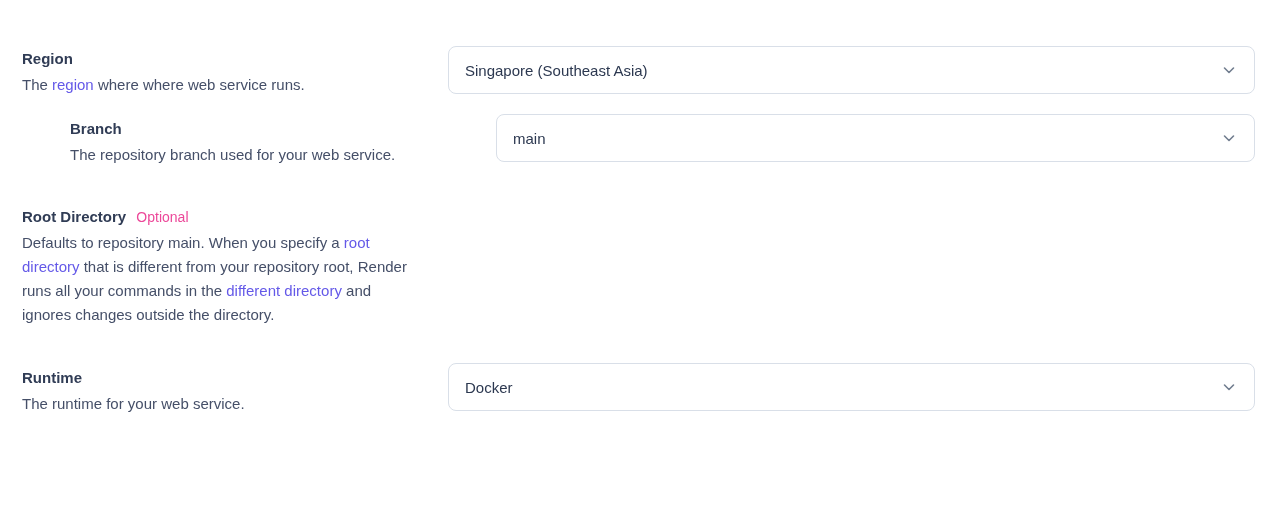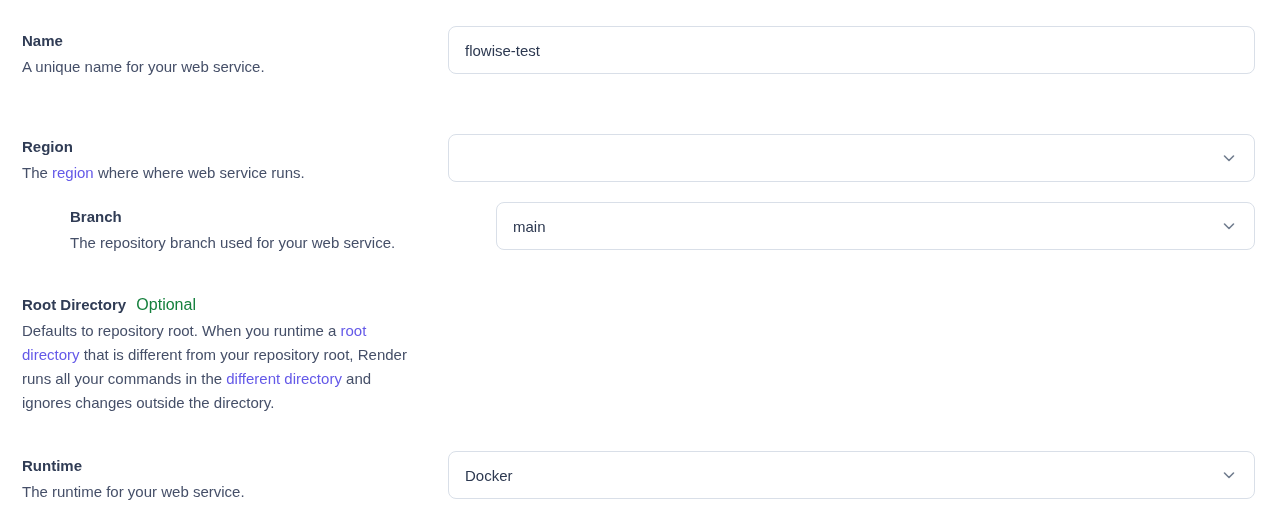--- a/index.html
+++ b/index.html
@@ -25,22 +25,22 @@
     font-size: 15px;
     line-height: 20px;
     margin-bottom: 4px;
   }
   .field-label {
     font-weight: 700;
     color: #303c55;
   }
   .optional-badge {
     font-weight: 400;
-    color: #15803d;
-    font-size: 16px;
+    color: #ec4899;
+    font-size: 14px;
     margin-left: 6px;
   }
   .field-desc {
     font-size: 15px;
     line-height: 24px;
     color: #454f68;
     max-width: 392px;
   }
   .desc-link {
     color: #6459e8;
@@ -95,43 +95,31 @@
     align-items: center;
     justify-content: center;
   }
   .chevron svg { display: block; }
 </style>
 </head>
 <body>
 
 <main>
 
-  <section class="row row-name">
-    <div class="left">
-      <div class="field-label-line">
-        <span class="field-label">Name</span>
-      </div>
-      <div class="field-desc"><span>A unique name for your web service.</span></div>
-    </div>
-    <div class="right">
-      <div class="control">
-        <input class="text-input" type="text" value="flowise-test" style="">
-      </div>
-    </div>
-  </section>
 
   <section class="row row-region">
     <div class="left">
       <div class="field-label-line">
         <span class="field-label">Region</span>
       </div>
       <div class="field-desc"><span>The </span><a class="desc-link">region</a><span> where where web service runs.</span></div>
     </div>
     <div class="right">
       <div class="control select-control" role="combobox">
+        <span class="select-value">Singapore (Southeast Asia)</span>
         <span class="chevron">
           <svg width="14" height="14" viewBox="0 0 14 14" fill="none">
             <path d="M2.5 5l4.5 4.5L11.5 5" stroke="#717d8f" stroke-width="1.6" stroke-linecap="round" stroke-linejoin="round"></path>
           </svg>
         </span>
       </div>
     </div>
   </section>
 
   <section class="row row-branch">
@@ -152,21 +140,21 @@
       </div>
     </div>
   </section>
 
   <section class="row row-rootdir">
     <div class="left">
       <div class="field-label-line">
         <span class="field-label">Root Directory</span>
         <span class="optional-badge">Optional</span>
       </div>
-      <div class="field-desc"><span>Defaults to repository root. When you runtime a </span><a class="desc-link">root directory</a><span> that is different from your repository root, Render runs all your commands in the </span><a class="desc-link">different directory</a><span> and ignores changes outside the directory.</span></div>
+      <div class="field-desc"><span>Defaults to repository main. When you specify a </span><a class="desc-link">root directory</a><span> that is different from your repository root, Render runs all your commands in the </span><a class="desc-link">different directory</a><span> and ignores changes outside the directory.</span></div>
     </div>
   </section>
 
   <section class="row row-runtime">
     <div class="left">
       <div class="field-label-line">
         <span class="field-label">Runtime</span>
       </div>
       <div class="field-desc"><span>The runtime for your web service.</span></div>
     </div>

